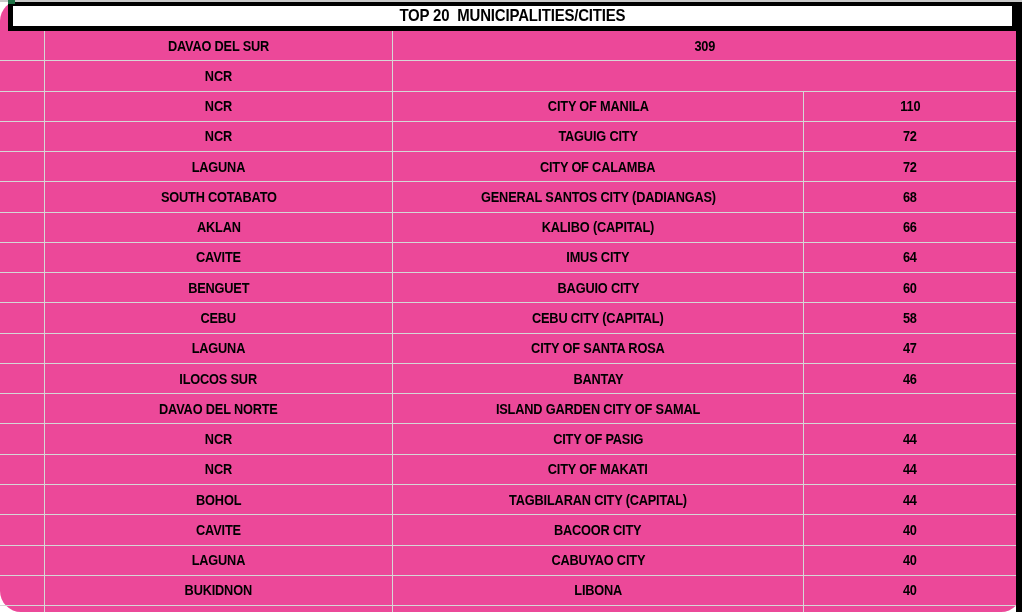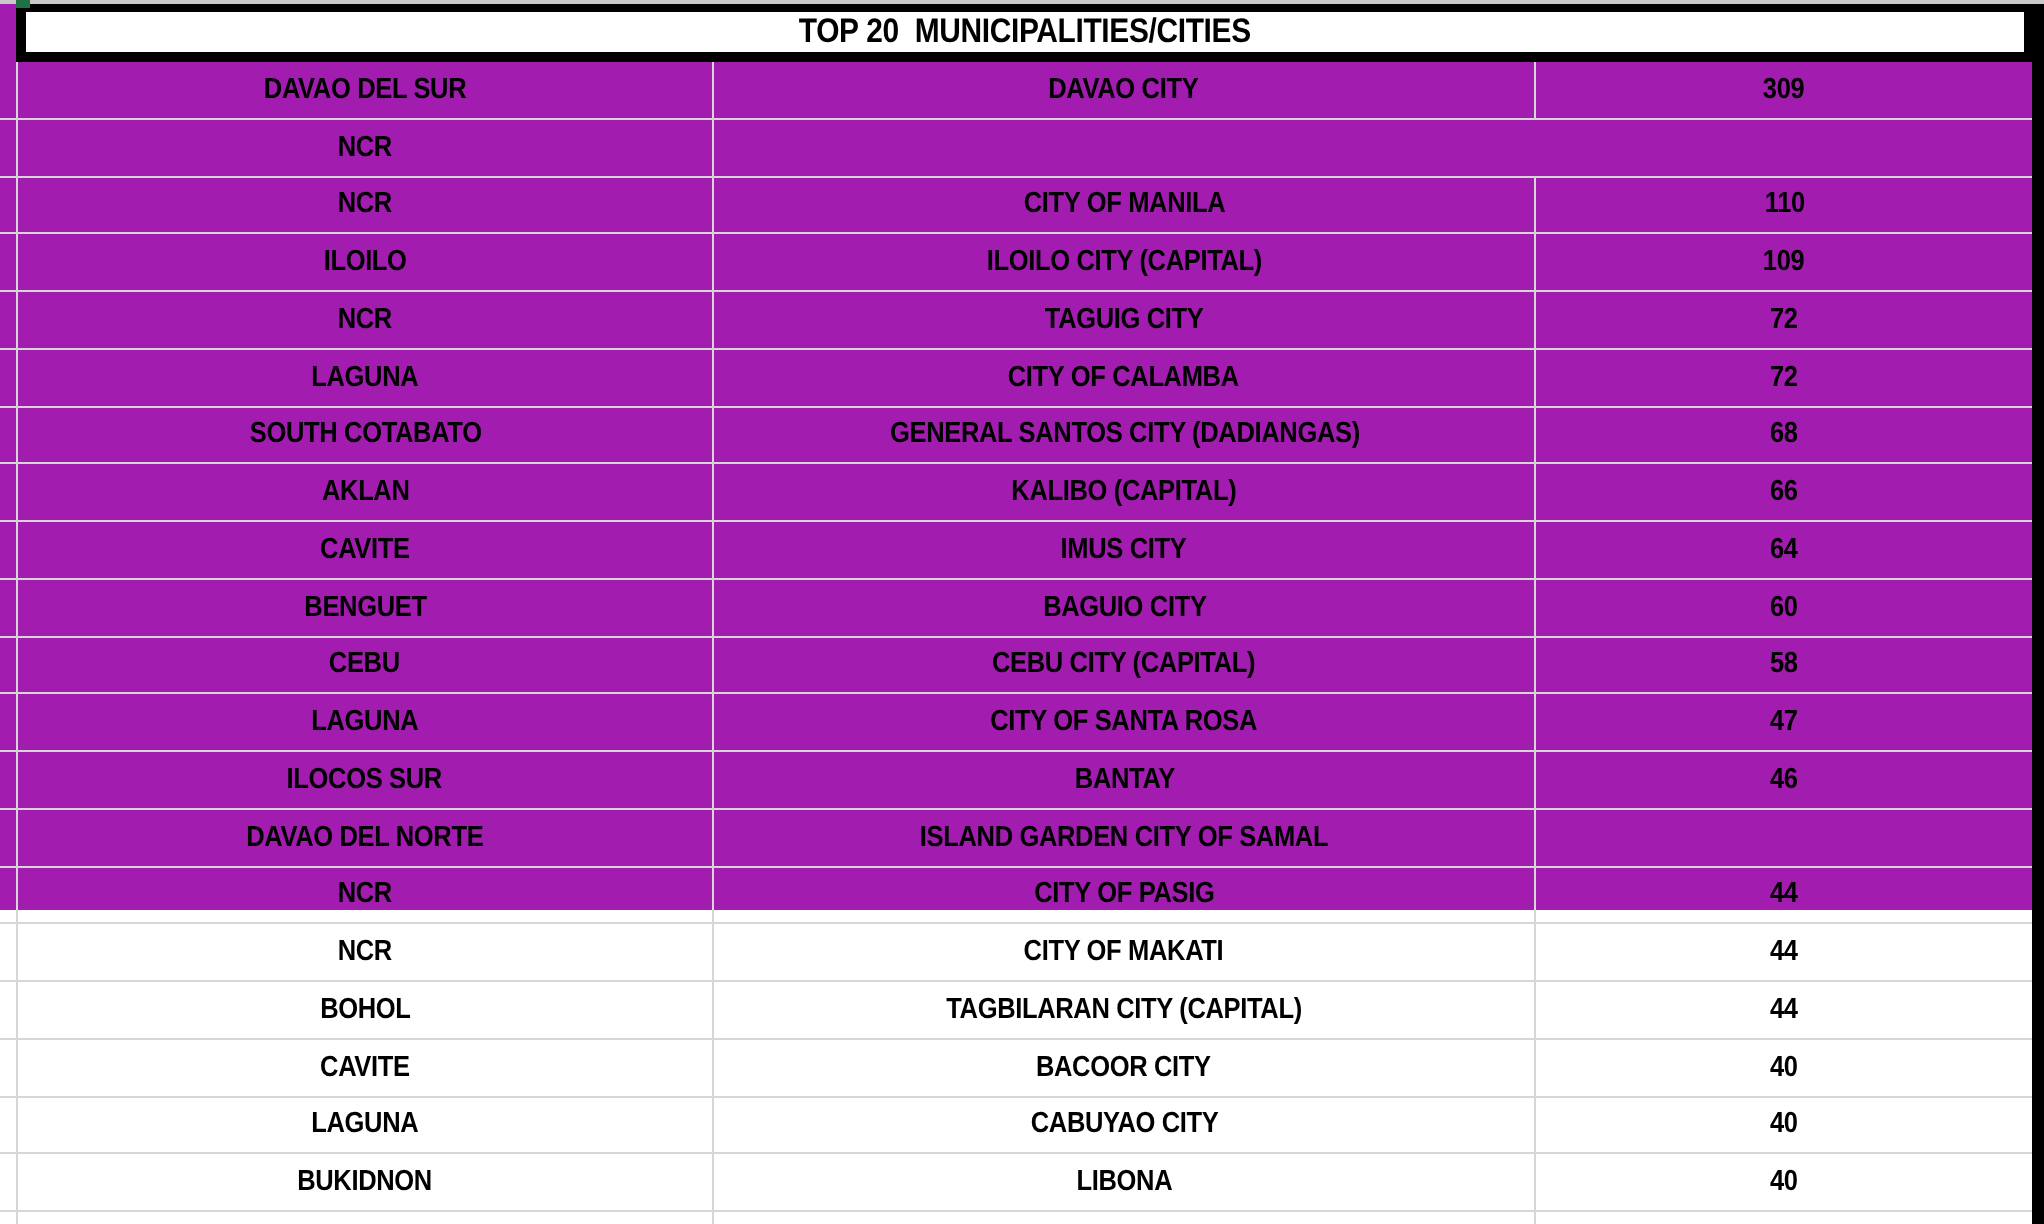--- a/index.html
+++ b/index.html
@@ -1,19 +1,19 @@
 <!DOCTYPE html>
 <html><head>
 <meta charset="utf-8">
 <style>
   * { box-sizing: border-box; margin: 0; padding: 0; }
   html, body { width: 1022px; height: 612px; background: #ffffff; }
   body { font-family: "Liberation Sans", sans-serif; color: #000; overflow: hidden; }
 
-  .sheet { position: relative; width: 1022px; height: 455px; background: #a21caf; }
+  .sheet { position: relative; width: 1022px; height: 612px; background: #ec4899; border-radius: 21px; }
 
   .top-hairline {
     position: absolute; left: 0; top: 0; width: 1022px; height: 2px;
     background: #c9c9c9; z-index: 1;
   }
   .green-corner-marker {
     position: absolute; left: 8px; top: 0; width: 7px; height: 4px;
     background: #1e7145; z-index: 6;
   }
   .right-black-border {
@@ -33,20 +33,21 @@
     white-space: pre; display: inline-block; transform: scaleX(0.88);
   }
 
   .table-body {
     position: absolute; left: 0; top: 31px; width: 1016px; height: 581px;
     display: flex; flex-direction: column; z-index: 2;
   }
   .row {
     flex: 1 1 auto; display: flex; align-items: stretch;
     border-bottom: 1.5px solid #d6d6d6;
+    padding-left: 36px;
   }
   .row-stub { flex: 0 0 6px; border-bottom: none; }
   .gutter { width: 8px; }
   .cell {
     display: flex; align-items: center; justify-content: center;
     font-size: 14.5px; font-weight: 700; overflow: hidden;
   }
   .cell .txt {
     white-space: pre; display: inline-block; transform: scaleX(0.88);
     letter-spacing: -0.2px;
@@ -66,23 +67,20 @@
   <div class="title-cell">
     <span class="txt">TOP 20  MUNICIPALITIES/CITIES</span>
   </div>
 
   <div class="table-body">
     <div class="row">
       <div class="gutter"></div>
       <div class="cell c1">
         <span class="txt">DAVAO DEL SUR</span>
       </div>
-      <div class="cell c2">
-        <span class="txt">DAVAO CITY</span>
-      </div>
       <div class="cell c3">
         <span class="txt">309</span>
       </div>
     </div>
 
     <div class="row">
       <div class="gutter"></div>
       <div class="cell c1">
         <span class="txt">NCR</span>
       </div>
@@ -94,32 +92,20 @@
         <span class="txt">NCR</span>
       </div>
       <div class="cell c2">
         <span class="txt">CITY OF MANILA</span>
       </div>
       <div class="cell c3">
         <span class="txt">110</span>
       </div>
     </div>
 
-    <div class="row">
-      <div class="gutter"></div>
-      <div class="cell c1">
-        <span class="txt">ILOILO</span>
-      </div>
-      <div class="cell c2">
-        <span class="txt">ILOILO CITY (CAPITAL)</span>
-      </div>
-      <div class="cell c3">
-        <span class="txt">109</span>
-      </div>
-    </div>
 
     <div class="row">
       <div class="gutter"></div>
       <div class="cell c1">
         <span class="txt">NCR</span>
       </div>
       <div class="cell c2">
         <span class="txt">TAGUIG CITY</span>
       </div>
       <div class="cell c3">

